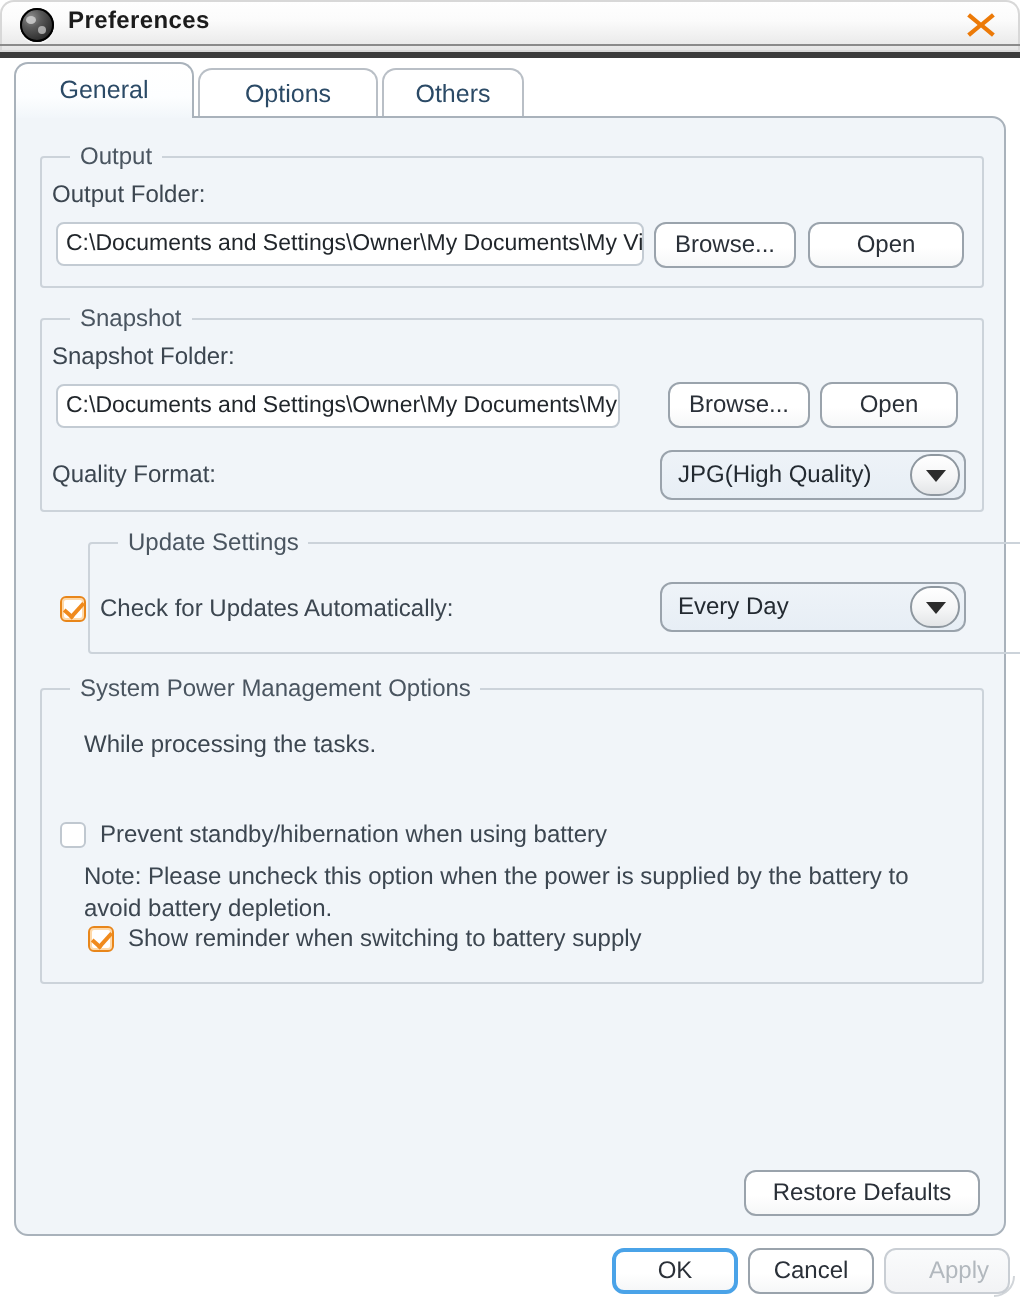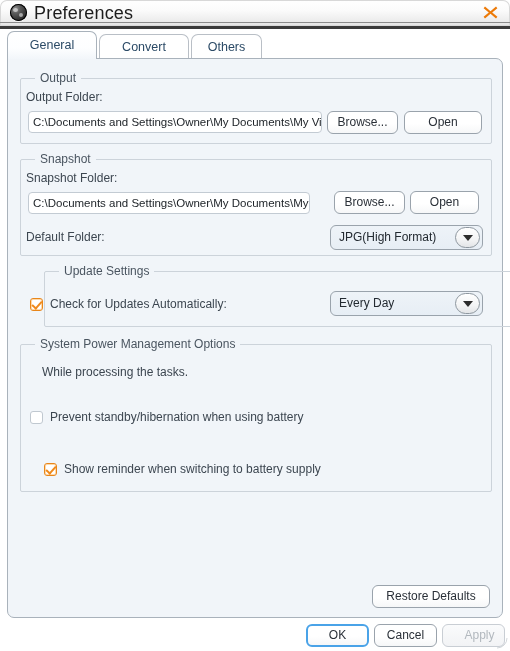--- a/index.html
+++ b/index.html
@@ -54,22 +54,22 @@
     content: "";
     position: absolute;
     left: 9px; top: 9px; width: 4px; height: 4px;
     border-radius: 50%;
     background: #c9c9c9;
     opacity: .75;
   }
   #window-title {
     position: absolute;
     left: 34px; top: 3px;
-    font-size: 18px;
-    font-weight: normal;
+    font-size: 12px;
+    font-weight: bold;
     color: #1c1c1c;
     letter-spacing: .2px;
   }
   #close-button {
     position: absolute;
     right: 6px; top: 1px;
     width: 28px; height: 22px;
     cursor: pointer;
   }
   #close-button svg { display: block; margin: 3px auto 0; }
@@ -313,21 +313,21 @@
     <div id="window-title">Preferences</div>
     <div id="close-button">
       <svg width="17" height="17" viewBox="0 0 17 17" aria-hidden="true">
         <path d="M3 2.6 L8.5 7.3 L14 2.6 L15.4 4.3 L10.2 8.5 L15.4 12.7 L14 14.4 L8.5 9.7 L3 14.4 L1.6 12.7 L6.8 8.5 L1.6 4.3 Z" fill="#ec7a08"></path>
       </svg>
     </div>
   </div>
 
   <div id="tabstrip">
     <div class="tab active" id="tab-general">General</div>
-    <div class="tab" id="tab-convert">Convert</div>
+    <div class="tab" id="tab-convert">Options</div>
     <div class="tab" id="tab-others">Others</div>
   </div>
 
   <div id="tabpanel">
     <div id="tabpanel-cover"></div>
   </div>
 
   <div class="group" id="group-output">
     <div class="group-title">Output</div>
   </div>
@@ -336,23 +336,23 @@
   <div class="btn" style="left:327px; top:111px; width:71px;">Browse...</div>
   <div class="btn" style="left:404px; top:111px; width:78px;">Open</div>
 
   <div class="group" id="group-snapshot">
     <div class="group-title">Snapshot</div>
   </div>
   <div class="field-label" style="left:26px; top:171px;">Snapshot Folder:</div>
   <div class="textbox" style="left:28px; top:192px; width:282px;">C:\Documents and Settings\Owner\My Documents\My Pict</div>
   <div class="btn" style="left:334px; top:191px; width:71px;">Browse...</div>
   <div class="btn" style="left:410px; top:191px; width:69px;">Open</div>
-  <div class="field-label" style="left:26px; top:230px;">Default Folder:</div>
+  <div class="field-label" style="left:26px; top:230px;">Quality Format:</div>
   <div class="combo" style="left:330px; top:225px; width:153px;">
-    <div class="combo-text">JPG(High Format)</div>
+    <div class="combo-text">JPG(High Quality)</div>
     <div class="combo-arrow"></div>
   </div>
 
   <div class="group" id="group-update">
     <div class="group-title">Update Settings</div>
   </div>
   <div class="cbrow" style="left:30px; top:297px;">
     <span class="cbox checked"></span>
     <span class="cblabel">Check for Updates Automatically:</span>
   </div>
@@ -365,20 +365,21 @@
     <div class="group-title">System Power Management Options</div>
   </div>
   <div class="field-label" style="left:42px; top:365px;">While processing the tasks.</div>
 
 
   <div class="cbrow" style="left:30px; top:410px;">
     <span class="cbox"></span>
     <span class="cblabel">Prevent standby/hibernation when using battery</span>
   </div>
 
+  <div class="note-text" style="left:42px; top:430px; width:420px;">Note: Please uncheck this option when the power is supplied by the battery to avoid battery depletion.</div>
 
   <div class="cbrow" style="left:44px; top:462px;">
     <span class="cbox checked"></span>
     <span class="cblabel">Show reminder when switching to battery supply</span>
   </div>
 
   <div class="btn" id="btn-restore">Restore Defaults</div>
 
   <div id="bottombar"></div>
   <div class="btn" id="btn-cancel">Cancel</div>

